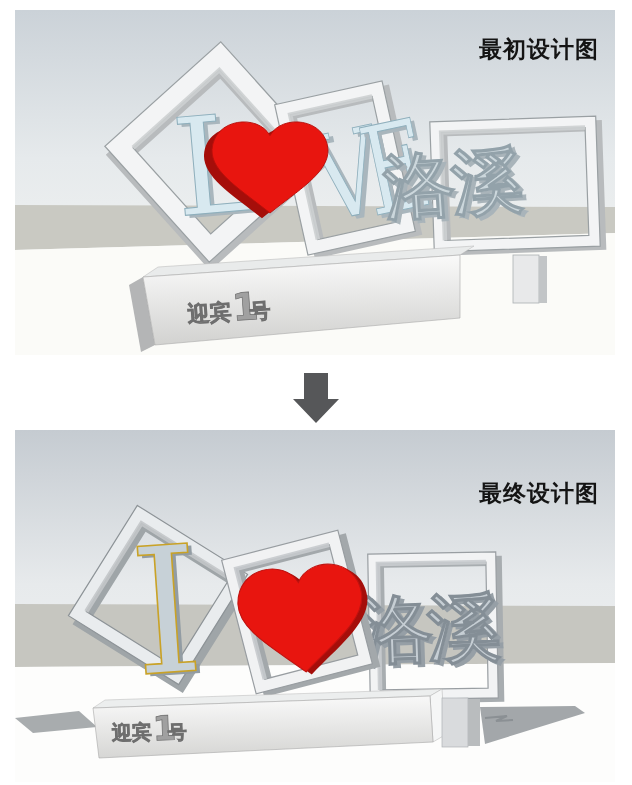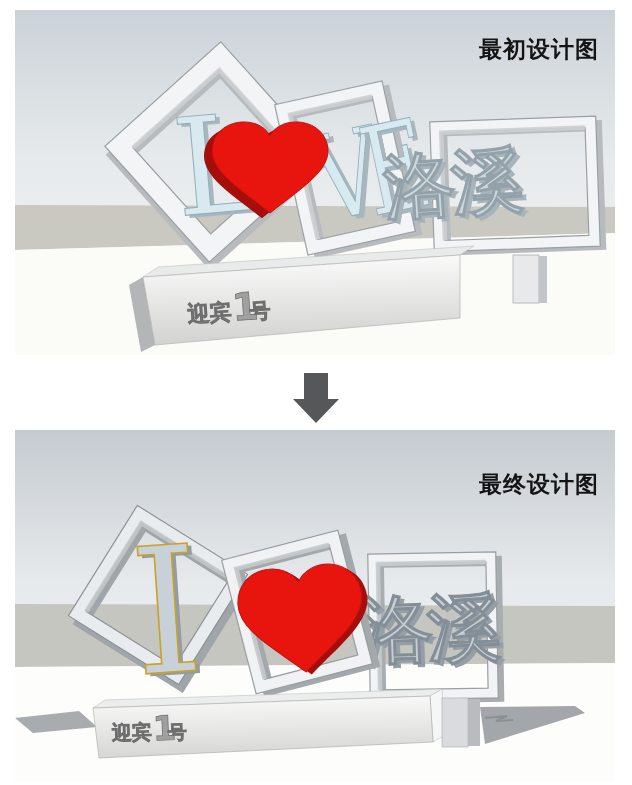--- a/index.html
+++ b/index.html
@@ -5,21 +5,21 @@
   html,body{margin:0;padding:0;background:#ffffff;}
   body{width:632px;height:785px;position:relative;overflow:hidden;
        font-family:"DejaVu Sans","Liberation Sans",sans-serif;}
   .stage{position:absolute;inset:0;background:#ffffff;}
   figure.panel{margin:0;position:absolute;width:600px;}
   .panel-top{left:15px;top:10px;height:345px;}
   .panel-bottom{left:15px;top:430px;height:352px;}
   .caption{position:absolute;right:16px;color:#141414;font-size:23px;
            font-weight:600;letter-spacing:1px;white-space:nowrap;}
   .panel-top .caption{top:24px;font-family:Liberation Serif, serif;}
-  .panel-bottom .caption{top:39px;}
+  .panel-bottom .caption{top:48px;}
   .arrow-wrap{position:absolute;left:293px;top:373px;width:46px;height:50px;}
   svg{display:block;}
   
   .frame-depth{stroke:none;}
   .frame-face{stroke-width:1.2px;}
   .frame-shade{fill:none;stroke-width:4.5px;opacity:.9;}
   
   text{user-select:none;}
   .serif-letter{font-family:"DejaVu Serif","Liberation Serif",serif;}
   .cjk{font-family:"DejaVu Sans","Liberation Sans",sans-serif;font-weight:bold;}

